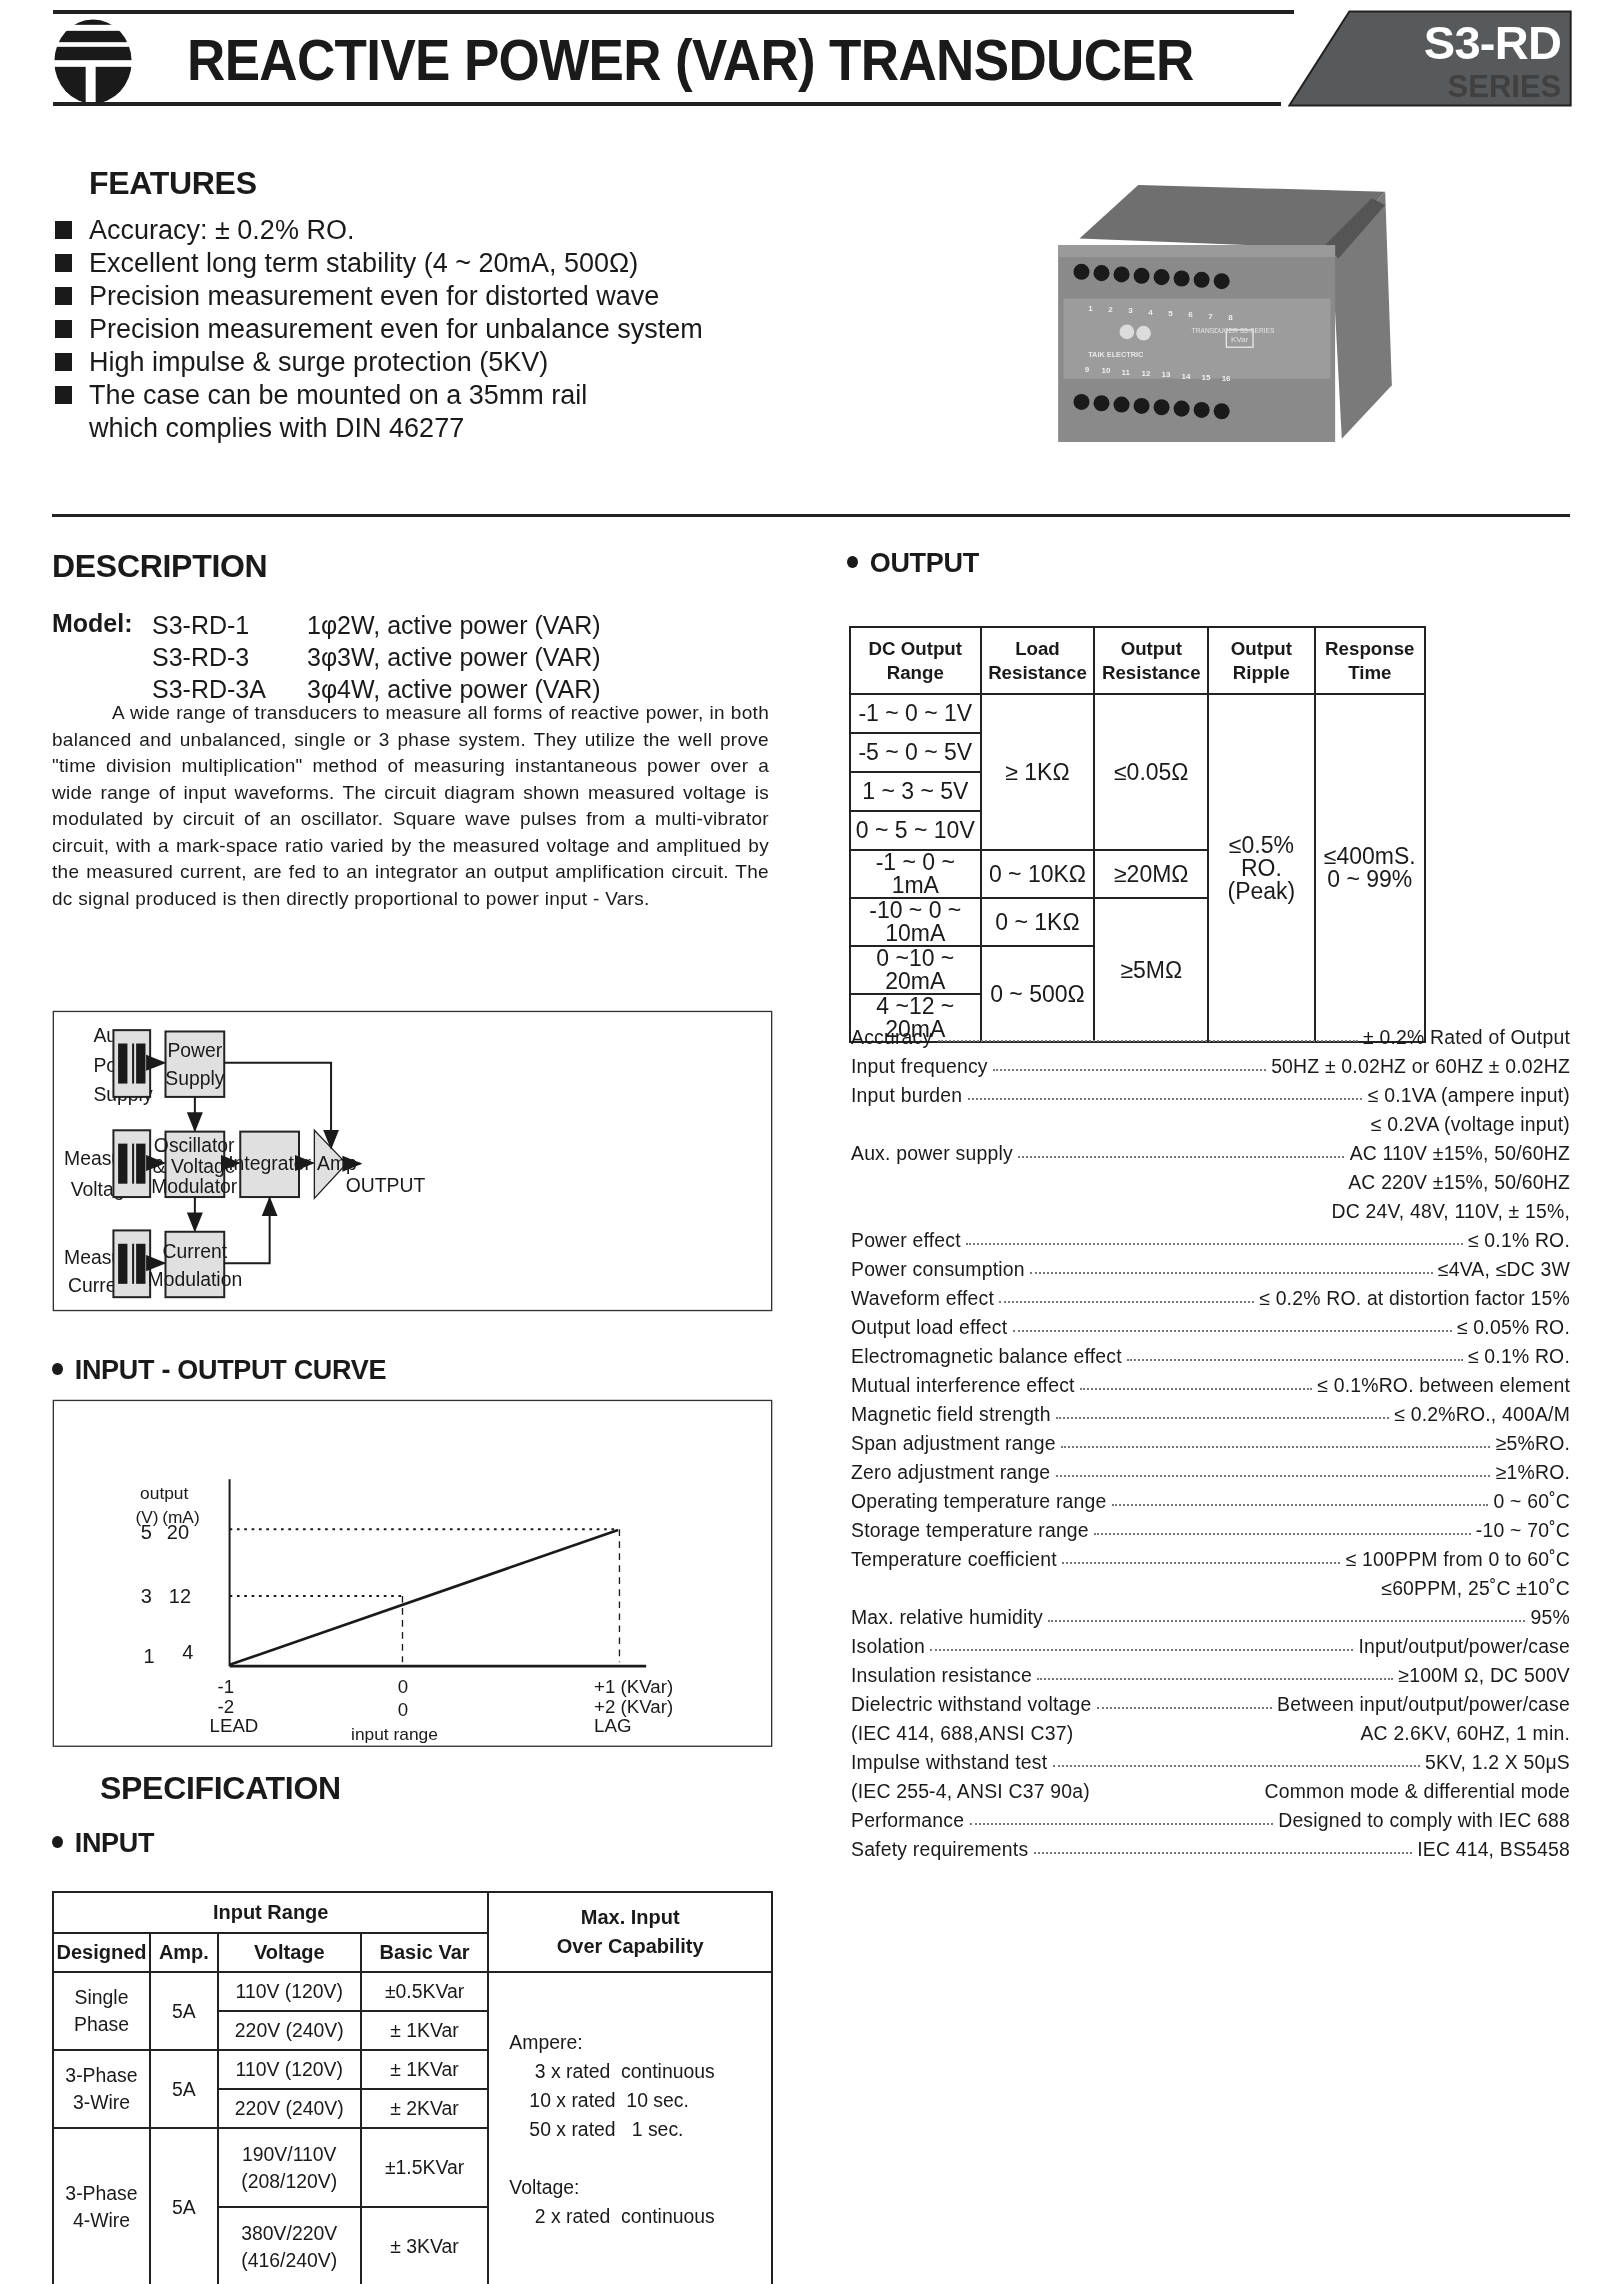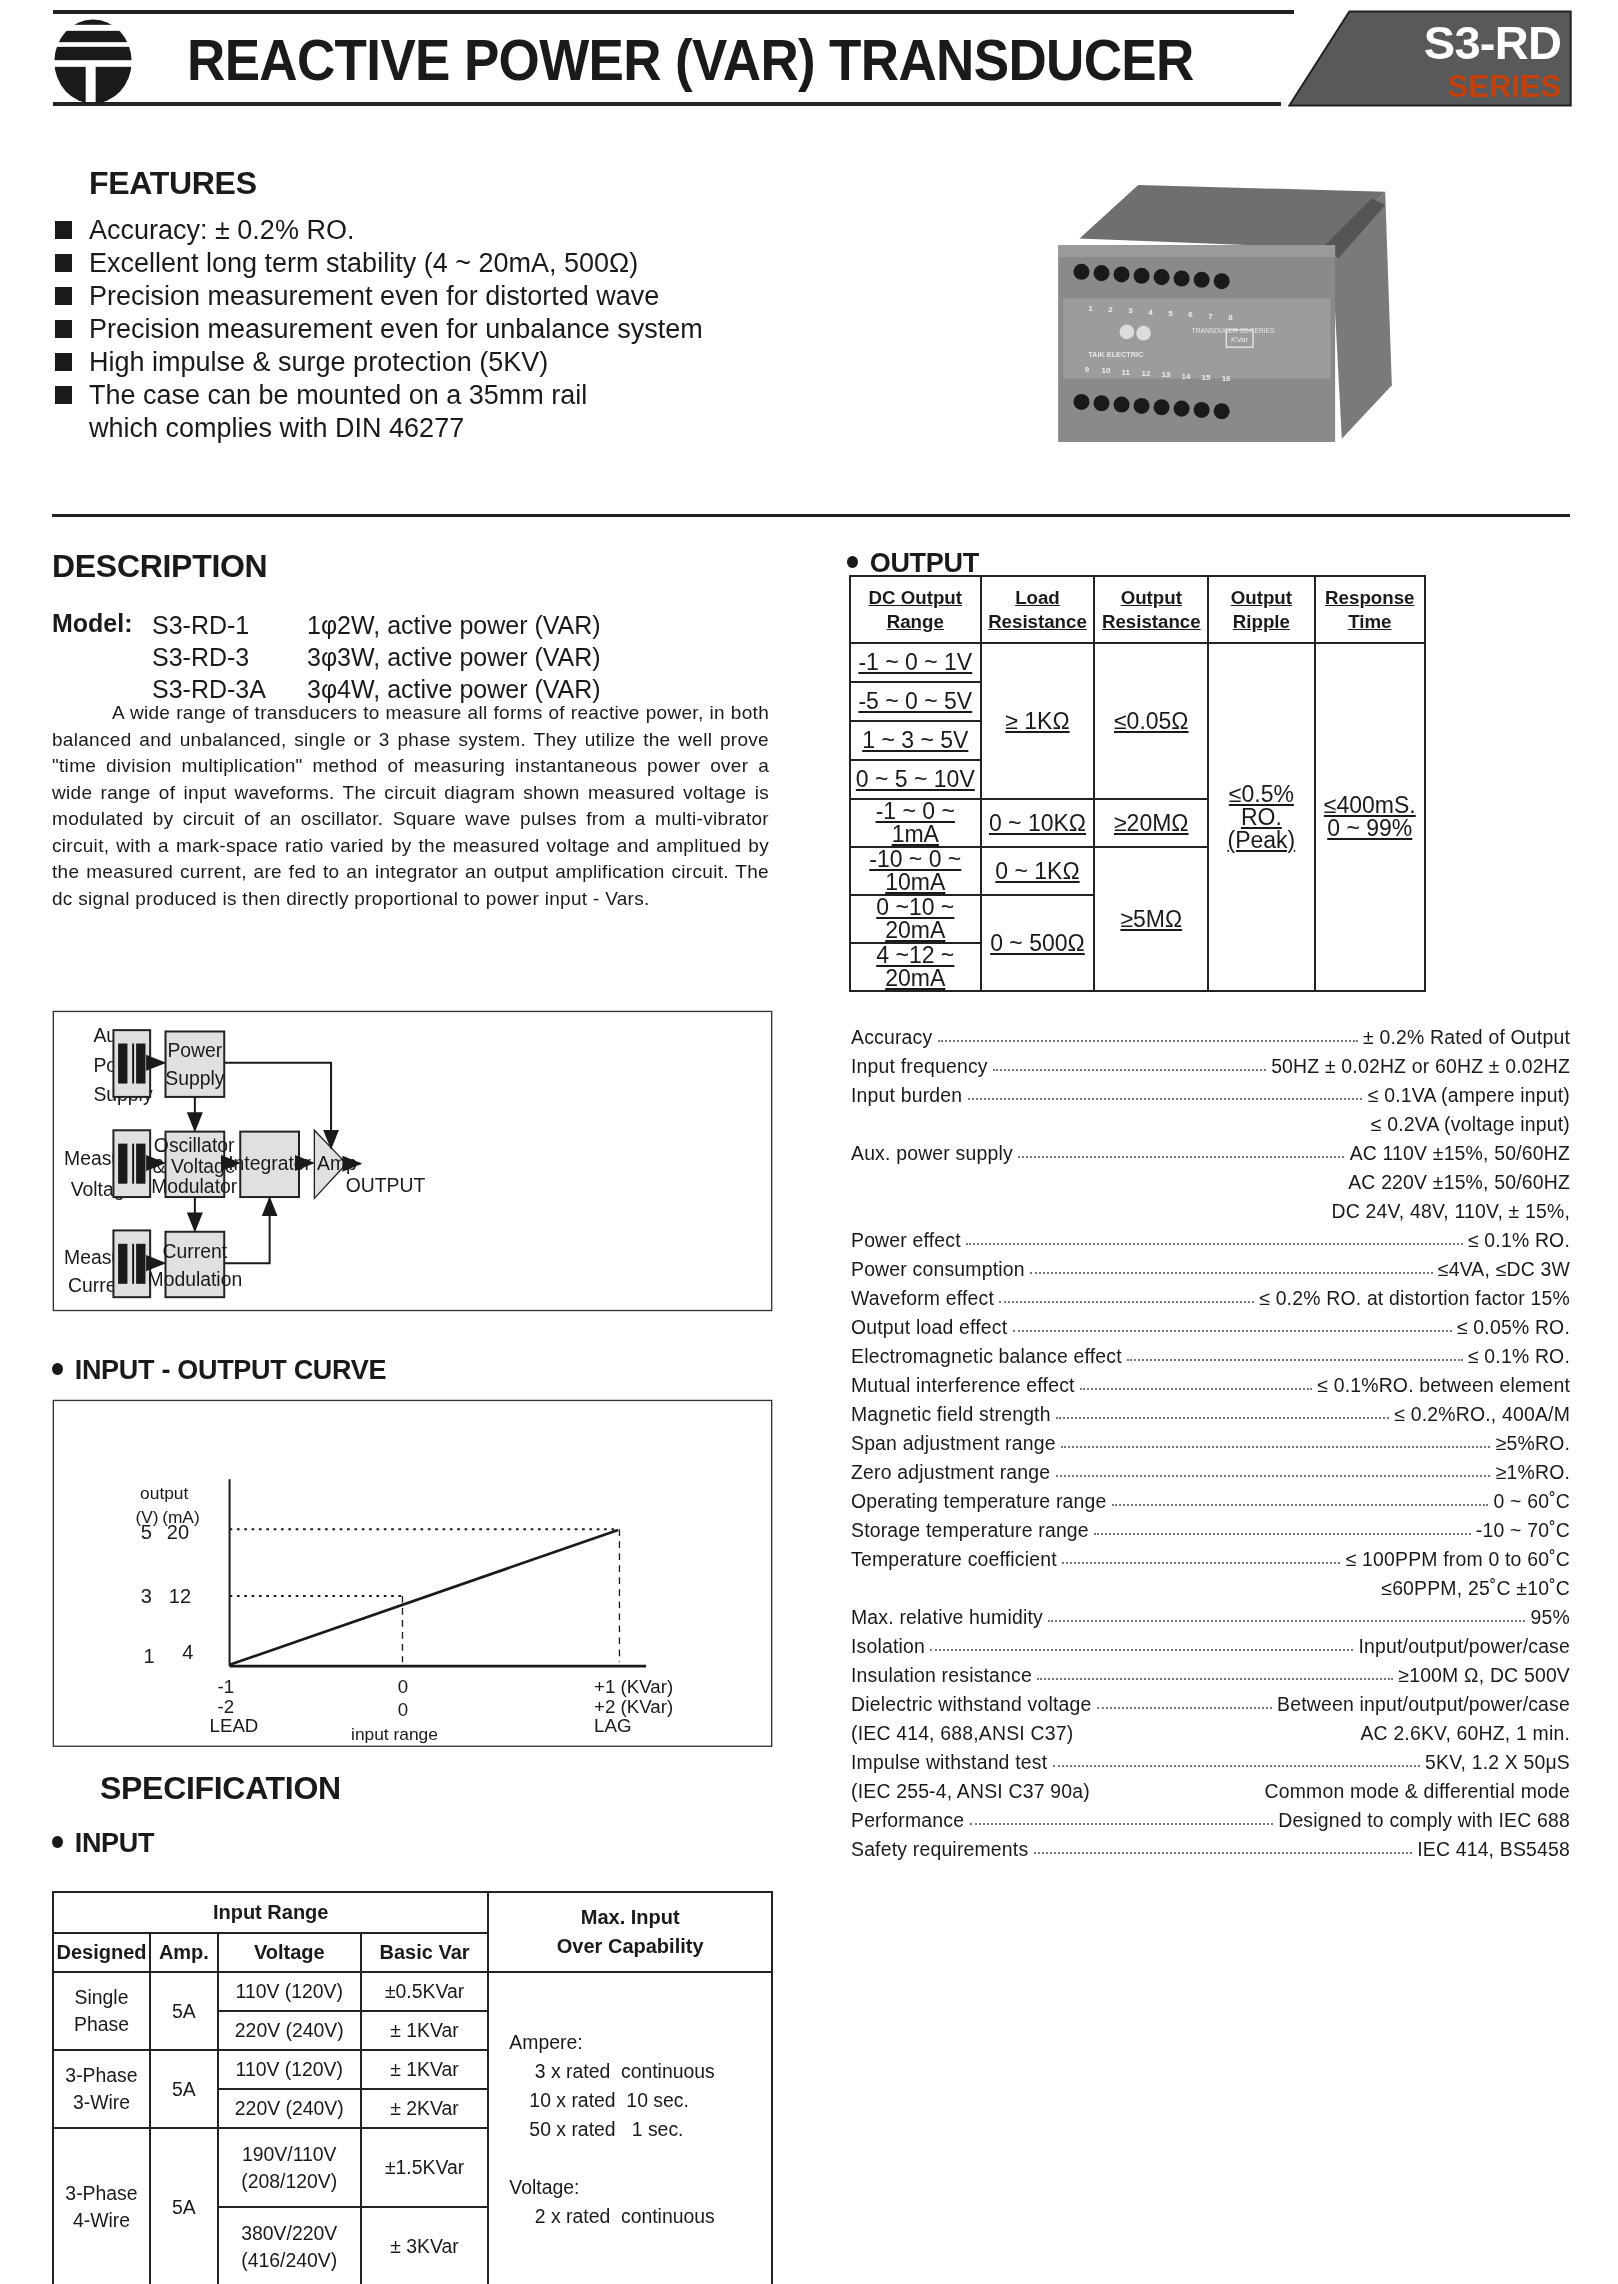--- a/index.html
+++ b/index.html
@@ -7,21 +7,21 @@
   body { position: relative; font-family: "Liberation Sans", sans-serif; color: #1a1a1a; overflow: hidden; }
   .abs { position: absolute; }
 
   
   .hdr-line-top { left: 53px; top: 10px; width: 1241px; height: 4px; background: #222; }
   .hdr-line-bot { left: 53px; top: 102px; width: 1228px; height: 4px; background: #222; }
   .logo { left: 53px; top: 16px; width: 80px; height: 87px; }
   .title { left: 187px; top: 27px; font-size: 57px; font-weight: bold; letter-spacing: -0.7px; transform: scaleX(0.93); transform-origin: left center; white-space: nowrap; }
   .series-box { left: 1288px; top: 10px; width: 284px; height: 97px; }
   .series-main { right: 60px; top: 13.3px; font-size: 47px; font-weight: bold; color: #fff; letter-spacing: -0.7px; }
-  .series-sub { right: 60px; top: 63px; font-size: 31px; font-weight: bold; color: #c2410c; }
+  .series-sub { right: 60px; top: 63px; font-size: 31px; font-weight: bold; color: #404040; }
 
   
   .h2 { font-weight: bold; font-size: 32px; letter-spacing: -0.3px; }
   .features-title { left: 89px; top: 165px; }
   .feat-list { left: 53px; top: 214px; width: 734px; list-style: none; }
   .feat-list li { font-size: 27px; line-height: 33px; position: relative; padding-left: 36px; }
   .feat-list li .sq { position: absolute; left: 2px; top: 6.7px; width: 17.3px; height: 18.7px; background: #1a1a1a; }
   .product-photo { left: 1038px; top: 165px; width: 394px; height: 287px; }
 
   .divider { left: 52px; top: 514px; width: 1518px; height: 3.3px; background: #222; }
@@ -50,21 +50,21 @@
   table.grid td, table.grid th { border: 2px solid #222; text-align: center; vertical-align: middle; }
 
   .input-table { left: 52px; top: 1891px; width: 721px; }
   .input-table th { font-size: 20px; font-weight: bold; height: 39px; }
   .input-table td { font-size: 19.4px; line-height: 27px; }
   .input-table td.maxcap { text-align: left; vertical-align: middle; padding-left: 20px; font-size: 19.4px; line-height: 29px; }
   .maxcap .ind { padding-left: 20px; display: block; white-space: pre; }
 
   
   .output-title { left: 847px; top: 548px; font-size: 27px; }
-  .output-table { left: 849px; top: 575px; width: 577px; text-decoration: underline; }
+  .output-table { left: 849px; top: 626px; width: 577px; }
   .output-table th { font-size: 18.7px; font-weight: bold; height: 67px; line-height: 24px; }
   .output-table td { font-size: 23px; line-height: 23px; height: 39px; }
 
   
   .spec-list { left: 851px; top: 1020px; width: 719px; }
   .spec-row { display: flex; align-items: flex-end; font-size: 19.4px; height: 29px; white-space: nowrap; letter-spacing: 0.2px; }
   .spec-row .lbl { flex: 0 0 auto; }
   .spec-row .dots { flex: 1 1 auto; border-bottom: 2px dotted #777; margin: 0 5.3px 6.7px 5.3px; min-width: 13.3px; }
   .spec-row .dots.none { border: none; }
   .spec-row .val { flex: 0 0 auto; text-align: right; }

